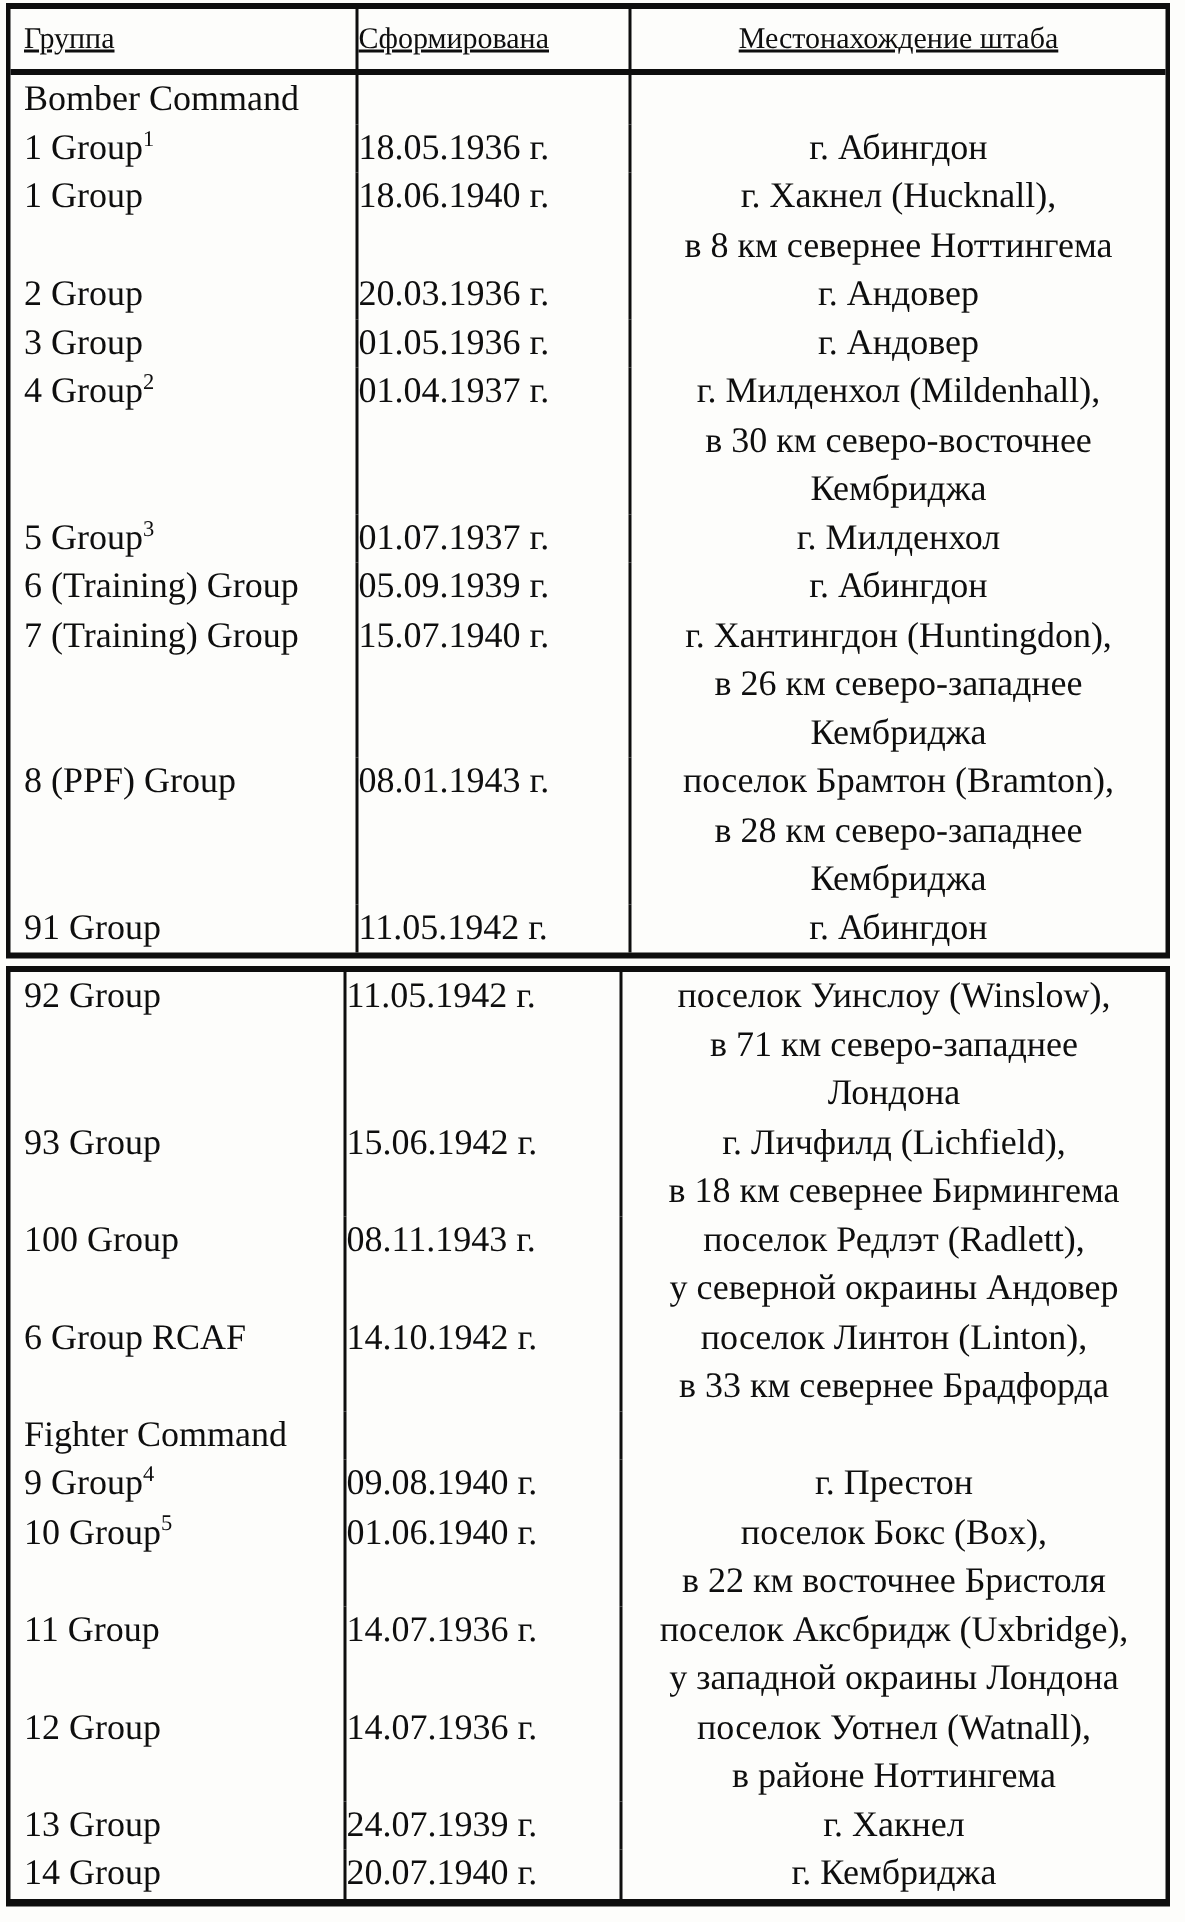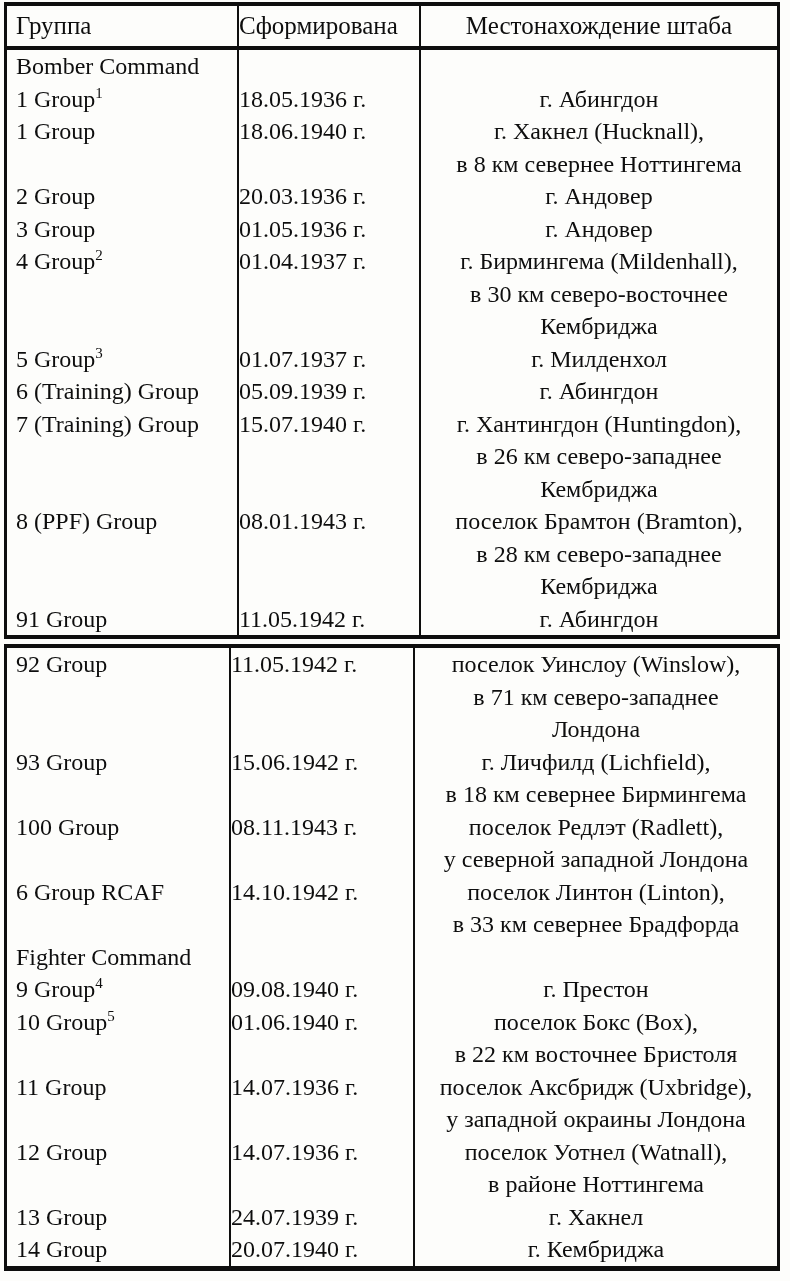--- a/index.html
+++ b/index.html
@@ -37,21 +37,21 @@
     border-left:2px solid var(--ink);
     border-right:2px solid var(--ink);
     white-space:nowrap;
   }
   .c-loc   { text-align:center; }
   .loc-line { white-space:nowrap; }
 
   sup { font-size:15px; line-height:0; vertical-align:super; }
 
   .header { border-bottom:4px solid var(--ink); }
-  .header .cell { font-size:25px; line-height:40px; min-height:40px; }
+  .header .cell { font-size:20px; line-height:40px; min-height:40px;text-decoration:underline; }
 </style>
 </head>
 <body>
 
 <div class="page">
 
   <div class="tpart t1">
     <div class="row header">
       <div class="cell c-group">
         <span>Группа</span>
@@ -95,21 +95,21 @@
           <div class="cell c-group"><span>3 Group</span></div>
           <div class="cell c-date"><span>01.05.1936 г.</span></div>
           <div class="cell c-loc">
             <div class="loc-line">г. Андовер</div>
           </div>
         </div>
         <div class="row">
           <div class="cell c-group"><span>4 Group</span><sup>2</sup></div>
           <div class="cell c-date"><span>01.04.1937 г.</span></div>
           <div class="cell c-loc">
-            <div class="loc-line">г. Бирмингема (Mildenhall),</div>
+            <div class="loc-line">г. Милденхол (Mildenhall),</div>
             <div class="loc-line">в 30 км северо-восточнее</div>
             <div class="loc-line">Кембриджа</div>
           </div>
         </div>
         <div class="row">
           <div class="cell c-group"><span>5 Group</span><sup>3</sup></div>
           <div class="cell c-date"><span>01.07.1937 г.</span></div>
           <div class="cell c-loc">
             <div class="loc-line">г. Милденхол</div>
           </div>
@@ -166,21 +166,21 @@
           <div class="cell c-loc">
             <div class="loc-line">г. Личфилд (Lichfield),</div>
             <div class="loc-line">в 18 км севернее Бирмингема</div>
           </div>
         </div>
         <div class="row">
           <div class="cell c-group"><span>100 Group</span></div>
           <div class="cell c-date"><span>08.11.1943 г.</span></div>
           <div class="cell c-loc">
             <div class="loc-line">поселок Редлэт (Radlett),</div>
-            <div class="loc-line">у северной западной Лондона</div>
+            <div class="loc-line">у северной окраины Андовер</div>
           </div>
         </div>
         <div class="row">
           <div class="cell c-group"><span>6 Group RCAF</span></div>
           <div class="cell c-date"><span>14.10.1942 г.</span></div>
           <div class="cell c-loc">
             <div class="loc-line">поселок Линтон (Linton),</div>
             <div class="loc-line">в 33 км севернее Брадфорда</div>
           </div>
         </div>

